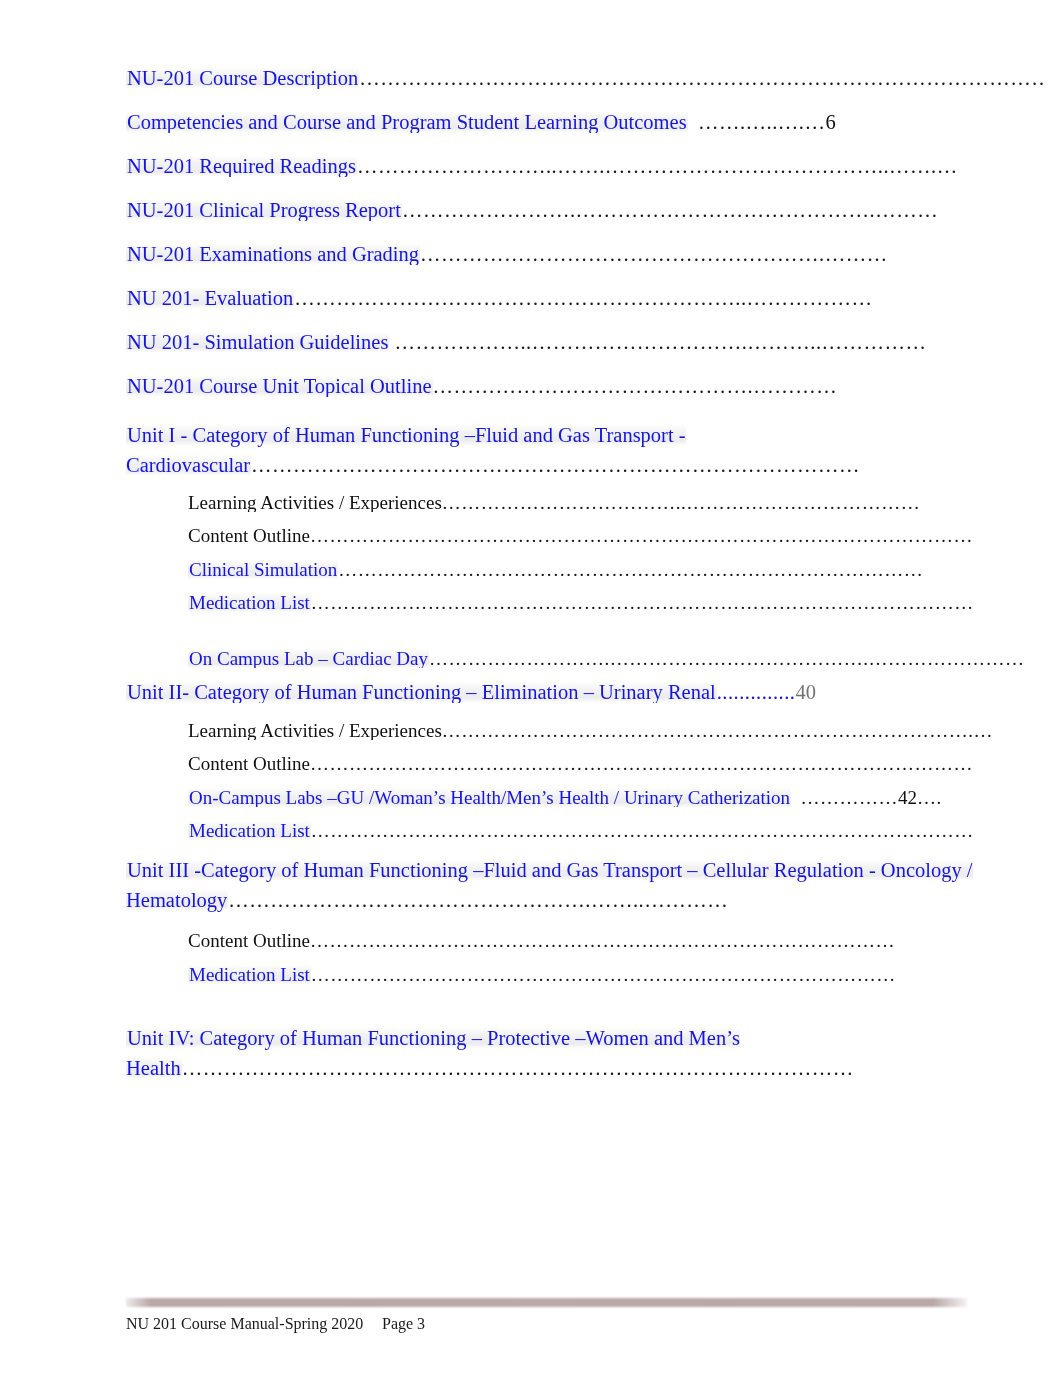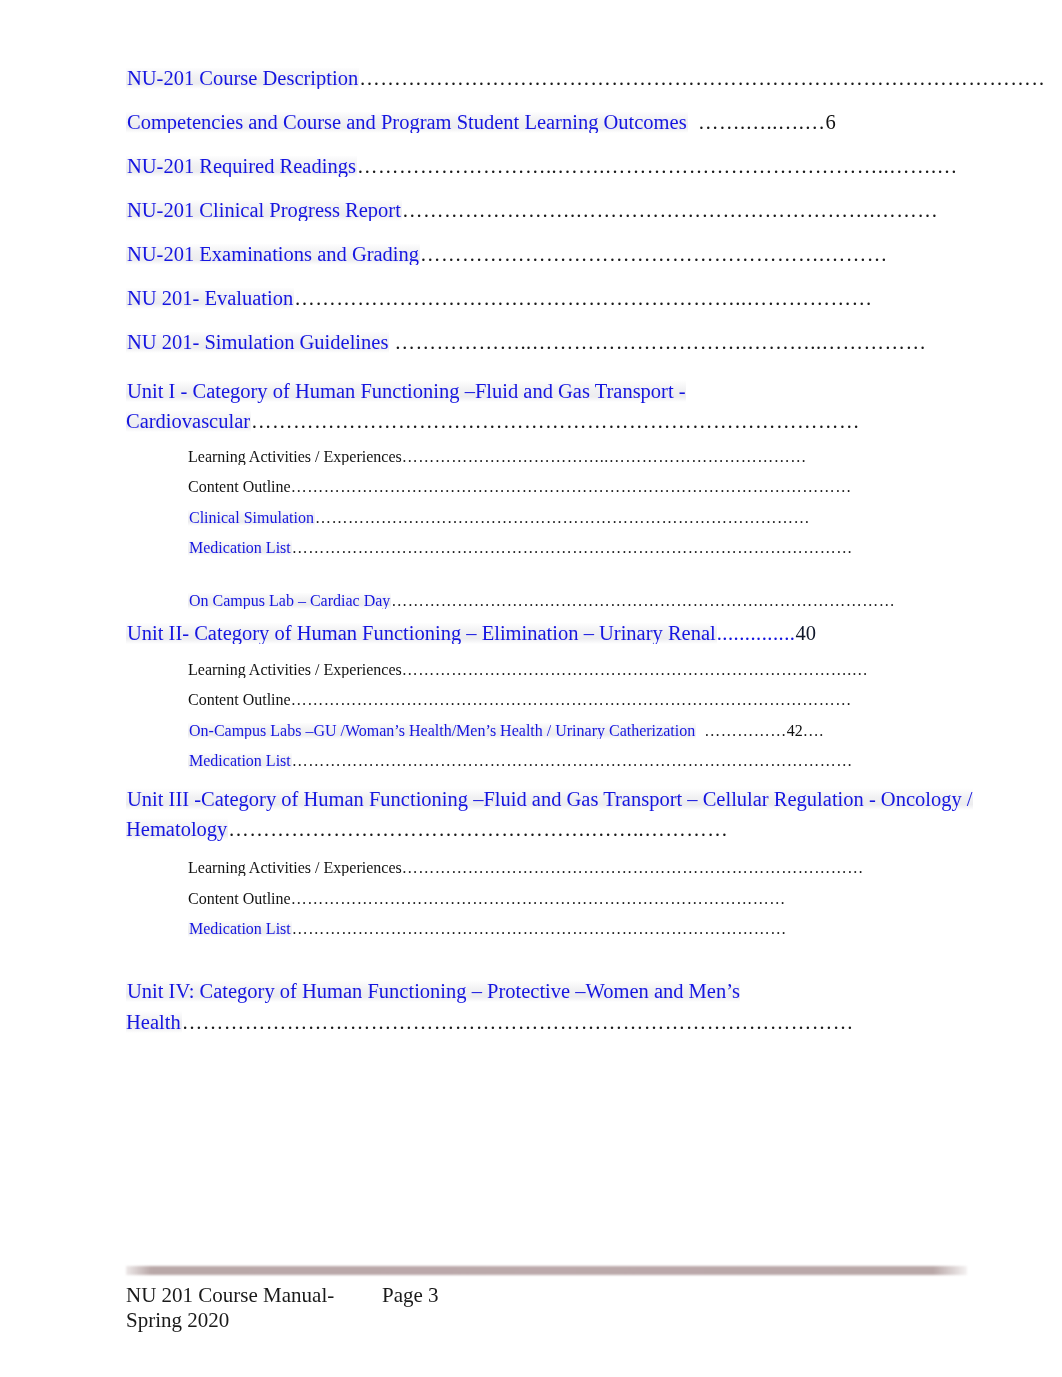--- a/index.html
+++ b/index.html
@@ -42,37 +42,37 @@
   }
   
   .lvl1.wrap {
     white-space: normal;
     line-height: 1.48;
     margin-bottom: 12px;
   }
 
   
   .lvl2 {
-    font-size: 16px;
+    font-size: 19px;
     margin-left: 62px;
     margin-bottom: 14.5px;
   }
   .lvl2.blue { color: #1515e0; }
   .lvl2.black { color: #111111; }
 
   .gap-sm { height: 22px; }
 
   .label { }
   .dots {
     color: #1a1a1a;
     letter-spacing: 0.5px;
   }
   .dots.blue { color: #1515e0; }
   .pagenum { color: #111111; }
-  .pagenum.blue { color: #0f172a; }
+  .pagenum.blue { color: #737373; }
 
   
   .halo {
     background: linear-gradient(180deg, rgba(236,236,238,0.0) 0%,
                 rgba(231,231,234,0.55) 40%, rgba(226,226,230,0.65) 75%,
                 rgba(255,255,255,0) 100%);
     padding: 0 1px;
   }
 
   
@@ -85,21 +85,21 @@
   .footer-rule {
     height: 9px;
     background: linear-gradient(90deg, rgba(185,168,168,0.25) 0%,
                 #b9a8a8 3%, #bca9ab 50%, #b9a8a8 96%, rgba(185,168,168,0.15) 100%);
     filter: blur(1.1px);
     margin-bottom: 8px;
   }
   .footer-line {
     display: flex;
     align-items: flex-start;
-    font-size: 21px;
+    font-size: 16px;
     color: #1a1a1a;
   }
   .footer-left { width: 256px; }
   .footer-page { }
 </style>
 </head>
 <body>
 
 <div class="page">
   <div class="content">
@@ -127,20 +127,23 @@
 
     <div class="toc-row lvl1">
       <span class="label halo">NU 201- Evaluation</span><span class="dots">………………………………………………………..………………</span>
     </div>
 
 
     <div class="toc-row lvl1">
       <span class="label halo">NU 201- Simulation Guidelines</span>&nbsp;<span class="dots">………………..………………………….………..……………</span>
     </div>
 
+    <div class="toc-row lvl1">
+      <span class="label halo">NU-201 Course Unit Topical Outline</span><span class="dots">……………………………………….…………</span>
+    </div>
 
     <div class="toc-row lvl1 wrap">
       <span class="label halo">Unit I - Category of Human Functioning –Fluid and Gas Transport - Cardiovascular</span><span class="dots">……………………………………………………………………………</span>
     </div>
 
     <div class="toc-row lvl2 black">
       <span class="label">Learning Activities / Experiences</span><span class="dots">………………………………..………………………………</span>
     </div>
     <div class="toc-row lvl2 black">
       <span class="label">Content Outline</span><span class="dots">…………………………………………………………………………………………</span>
@@ -172,23 +175,20 @@
       <span class="label halo">On-Campus Labs –GU /Woman’s Health/Men’s Health / Urinary Catherization</span>&nbsp;&nbsp;<span class="dots">……………</span><span class="pagenum">42</span><span class="dots">….</span>
     </div>
     <div class="toc-row lvl2 blue">
       <span class="label halo">Medication List</span><span class="dots">…………………………………………………………………………………………</span>
     </div>
 
     <div class="toc-row lvl1 wrap" style="margin-top:9px;margin-bottom:16px;">
       <span class="label halo">Unit III -Category of Human Functioning –Fluid and Gas Transport – Cellular Regulation   - Oncology / Hematology</span><span class="dots">…………………………………………….……..…………</span>
     </div>
 
-    <div class="toc-row lvl2 black">
-      <span class="label">Learning Activities / Experiences</span><span class="dots">…………………………………………………………………………</span>
-    </div>
     <div class="toc-row lvl2 black">
       <span class="label">Content Outline</span><span class="dots">………………………………………………………………………………</span>
     </div>
     <div class="toc-row lvl2 blue">
       <span class="label halo">Medication List</span><span class="dots">………………………………………………………………………………</span>
     </div>
 
     <div class="toc-row lvl1 wrap" style="margin-top:39px;">
       <span class="label halo">Unit IV: Category of Human Functioning – Protective  –Women and Men’s Health</span><span class="dots">……………………………………………………………………………………</span>
     </div>

